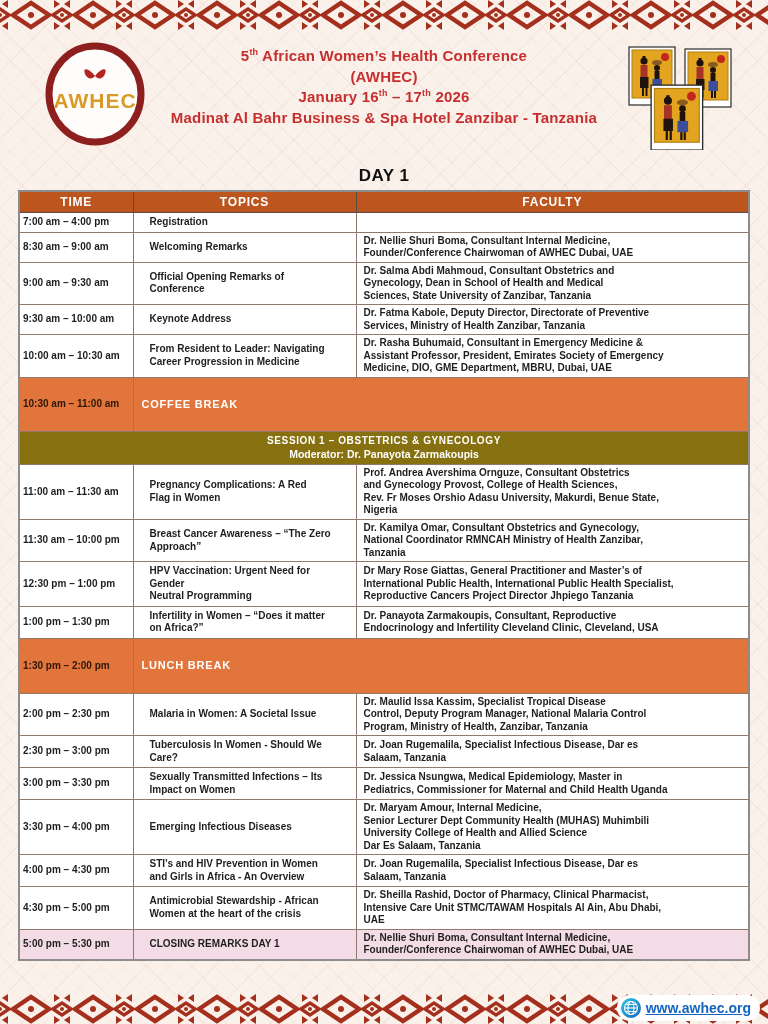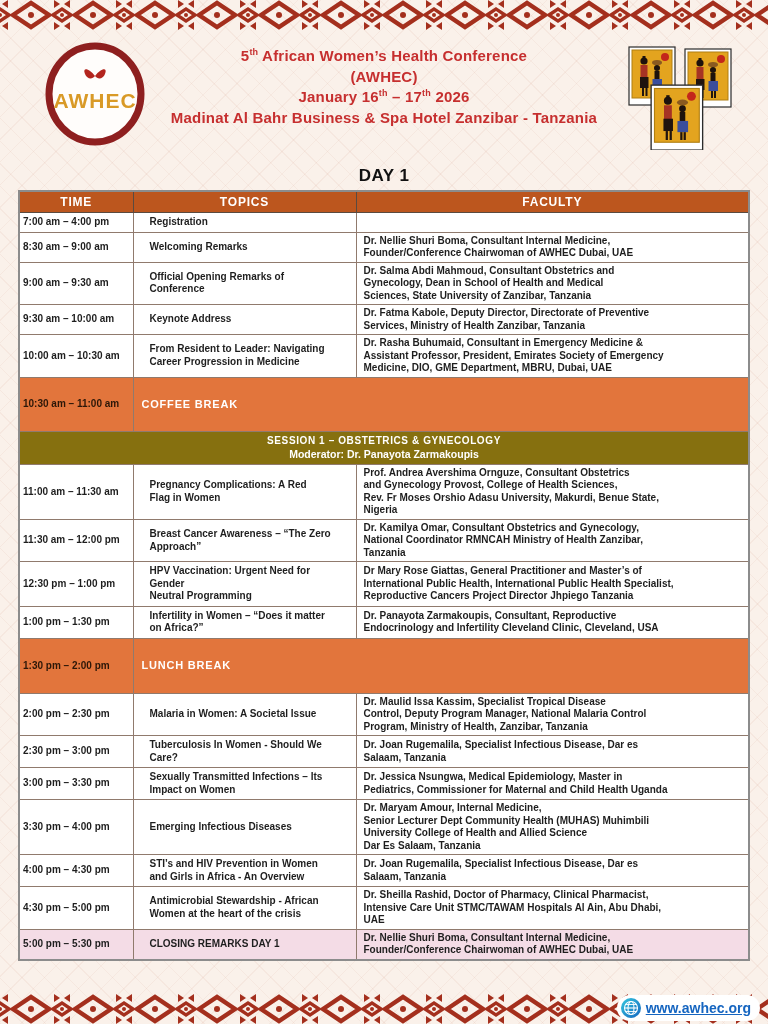--- a/index.html
+++ b/index.html
@@ -167,21 +167,21 @@
       <tr class="">
         <td class="time">11:00 am – 11:30 am</td>
         <td class="topic">Pregnancy Complications: A Red
 Flag in Women</td>
         <td class="faculty">Prof. Andrea Avershima Ornguze, Consultant Obstetrics
 and Gynecology Provost, College of Health Sciences,
 Rev. Fr Moses Orshio Adasu University, Makurdi, Benue State,
 Nigeria</td>
       </tr>
       <tr class="">
-        <td class="time">11:30 am – 12:00 pm</td>
+        <td class="time">11:30 am – 10:00 pm</td>
         <td class="topic">Breast Cancer Awareness – “The Zero
 Approach”</td>
         <td class="faculty">Dr. Kamilya Omar, Consultant Obstetrics and Gynecology,
 National Coordinator RMNCAH Ministry of Health Zanzibar,
 Tanzania</td>
       </tr>
       <tr class="">
         <td class="time">12:30 pm – 1:00 pm</td>
         <td class="topic">HPV Vaccination: Urgent Need for
 Gender

